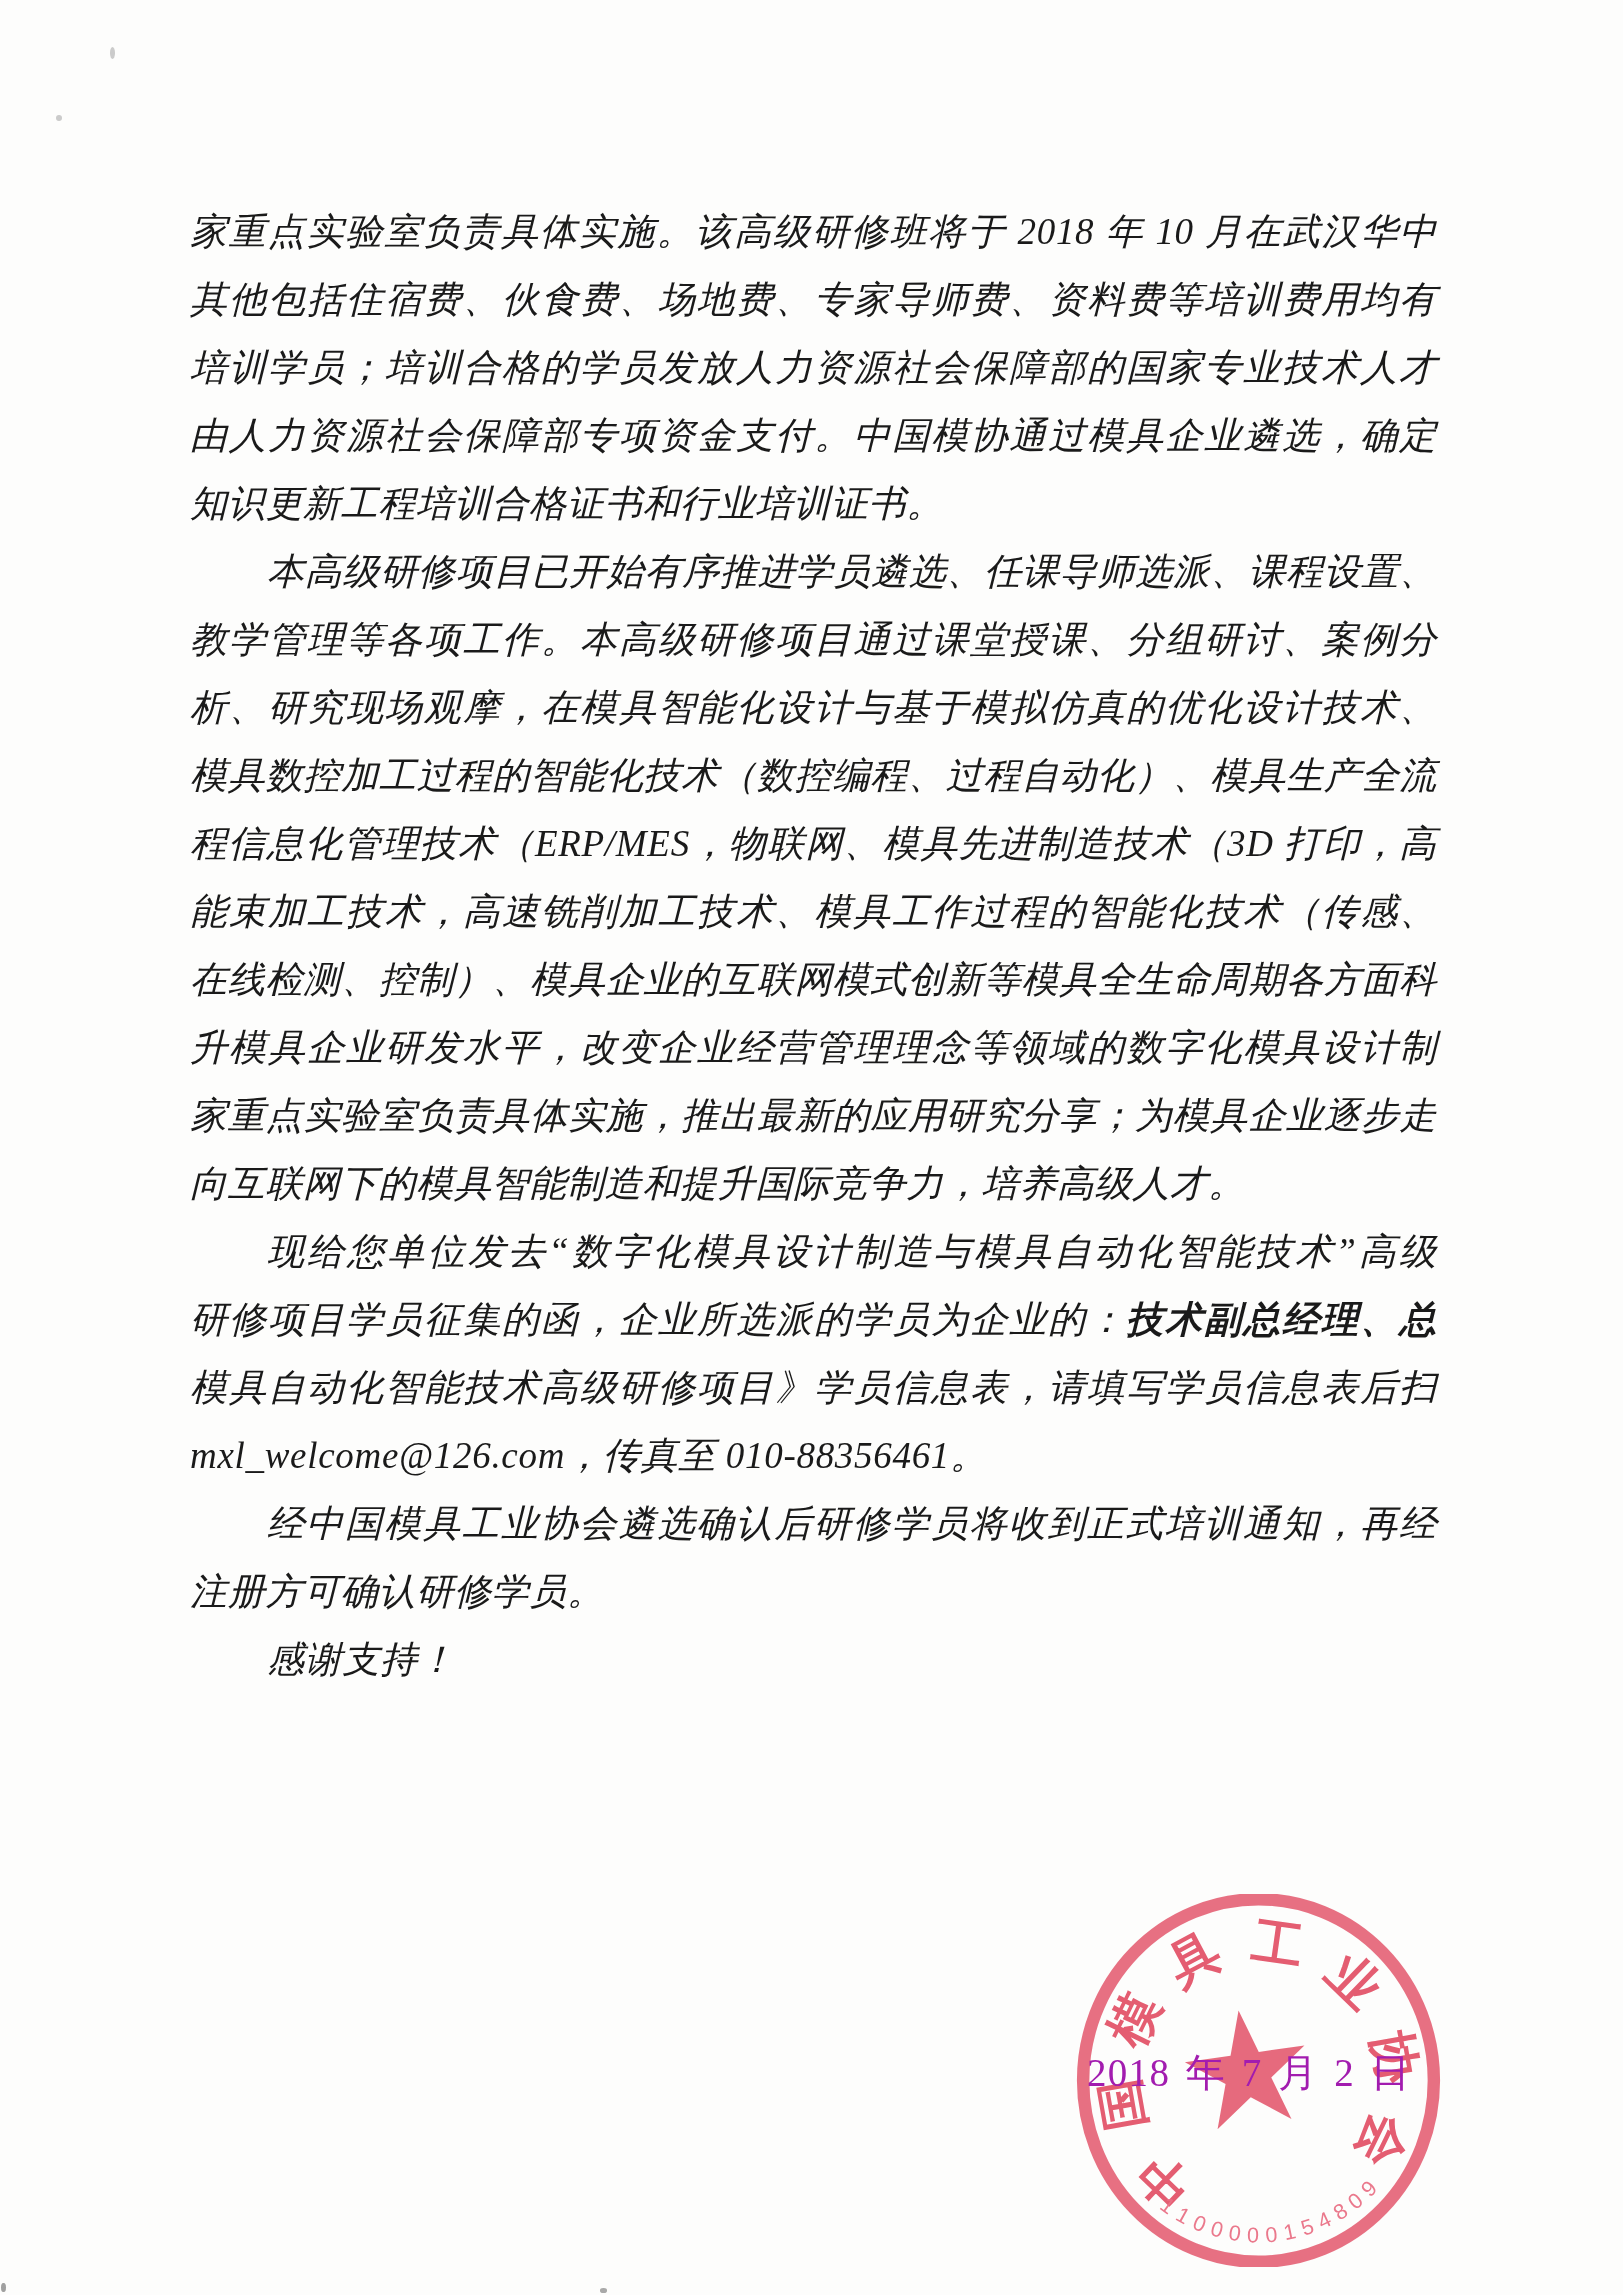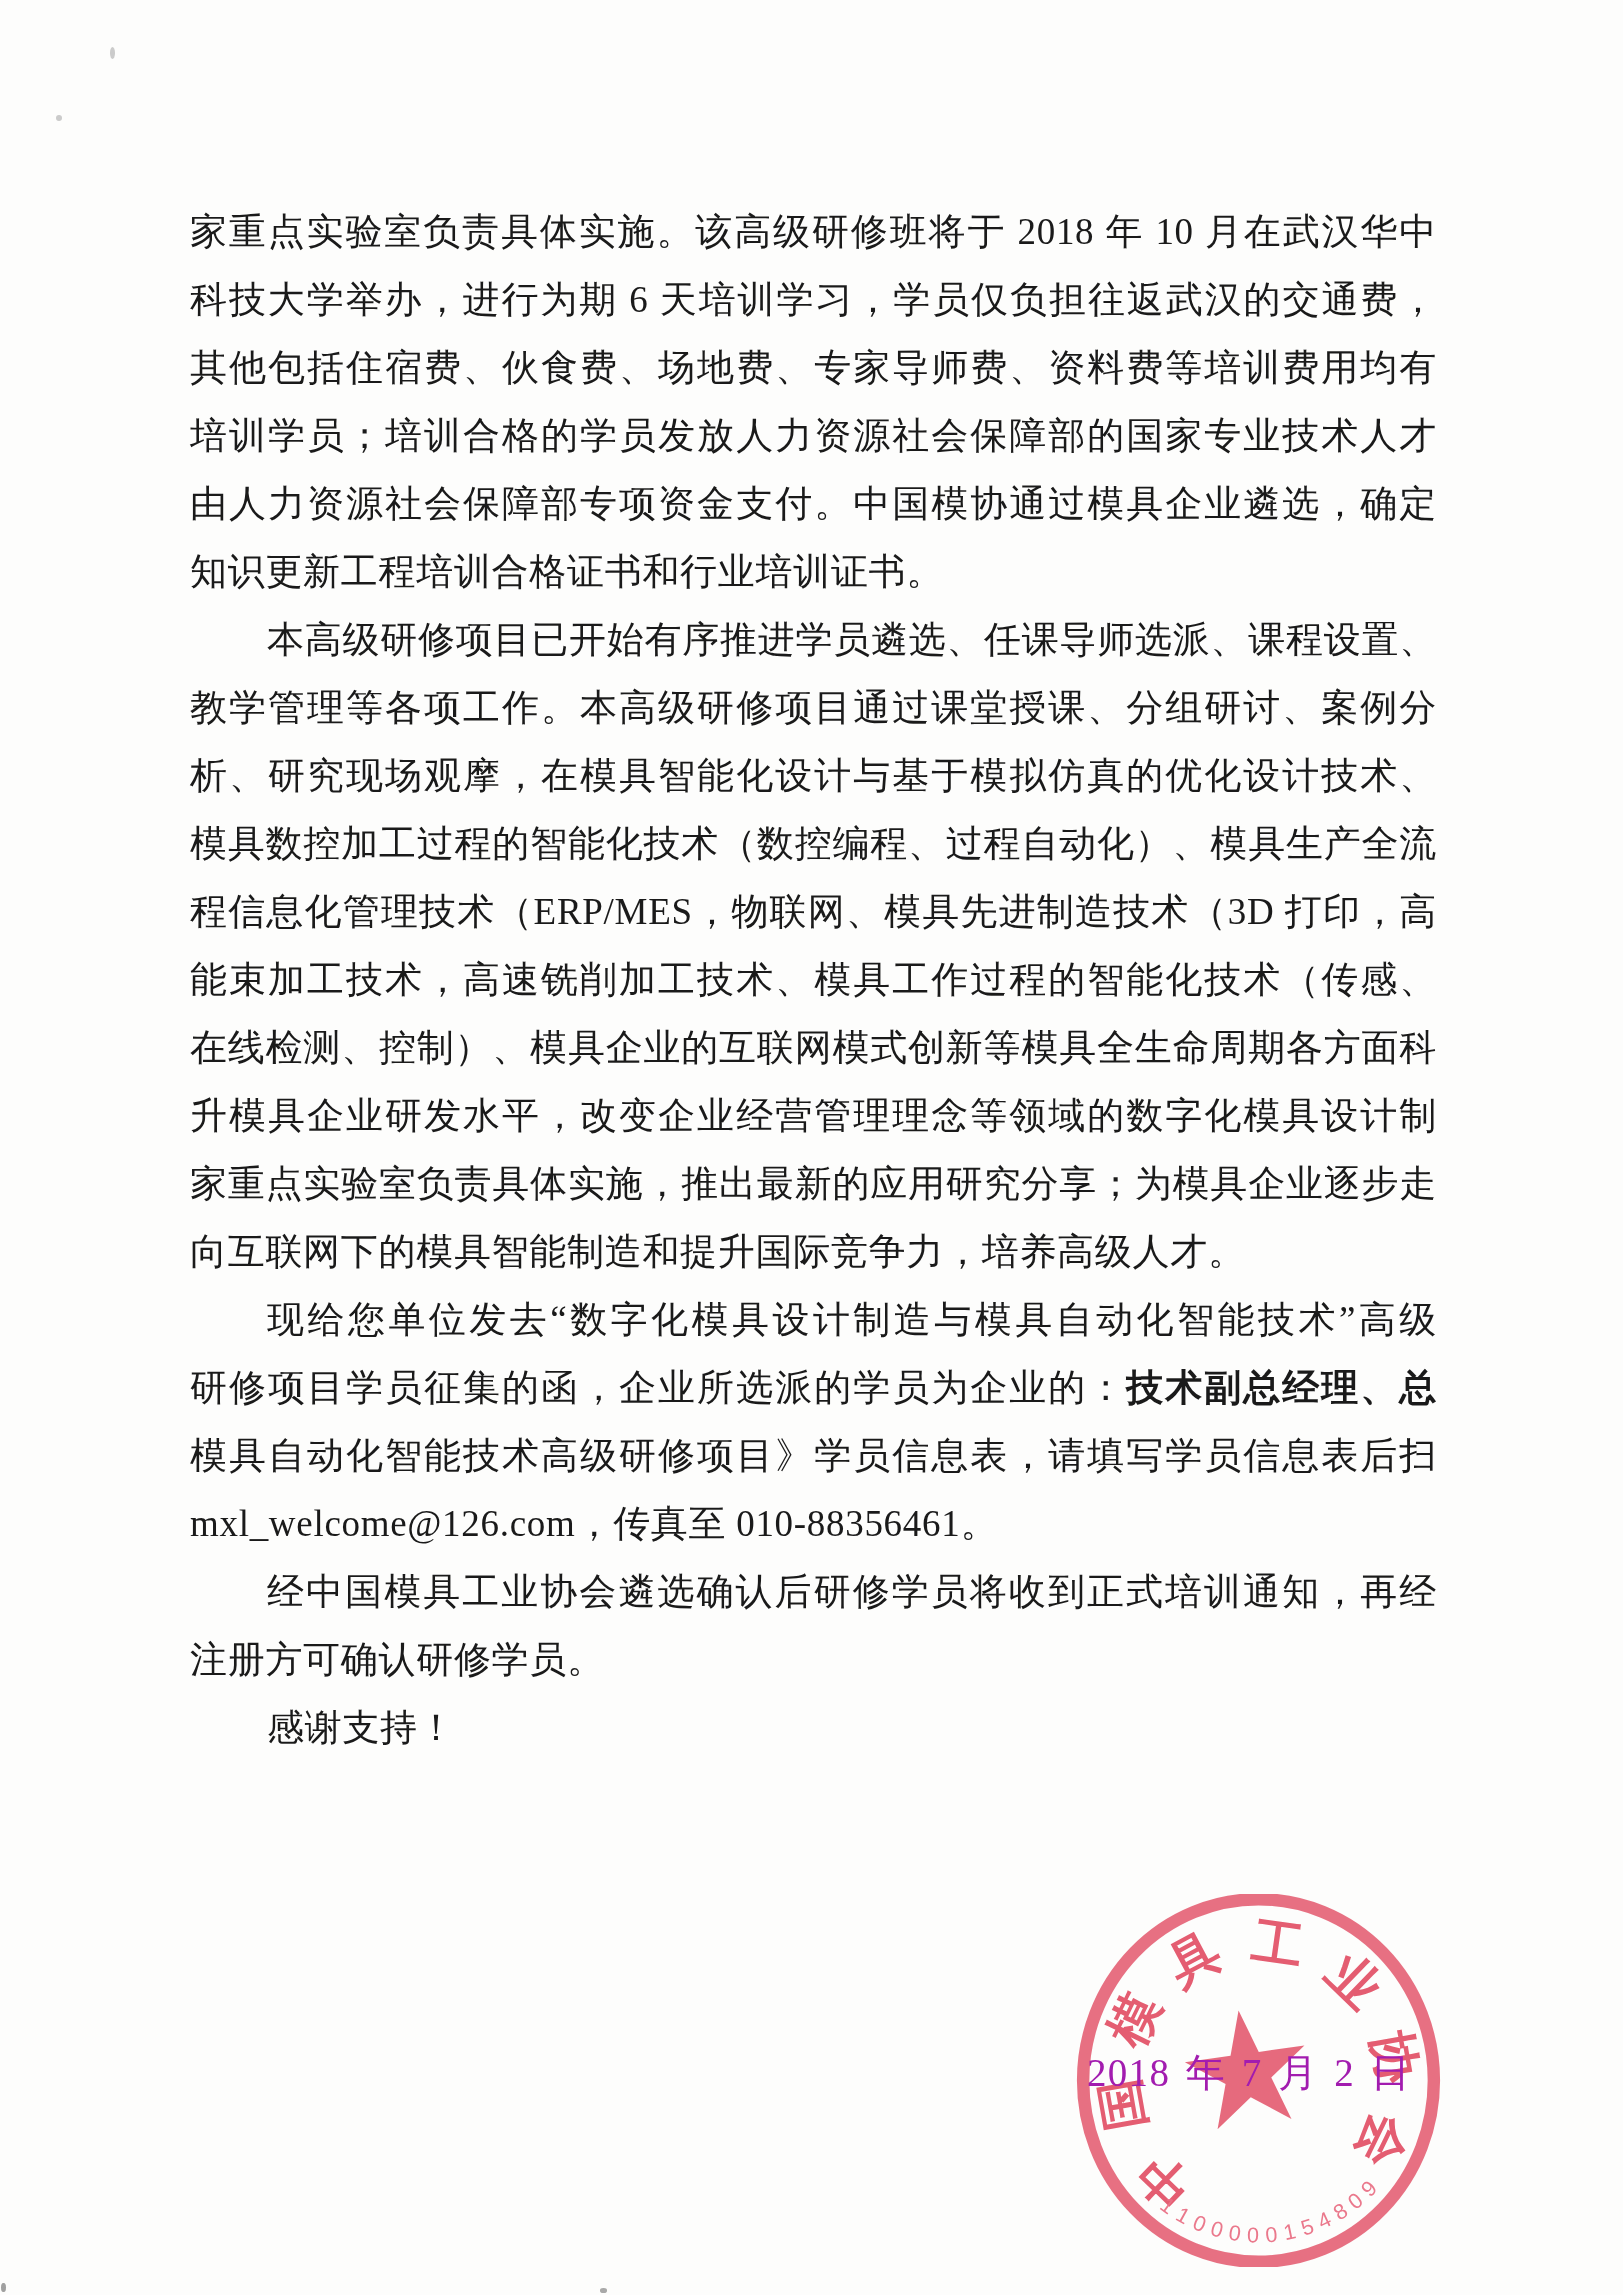--- a/index.html
+++ b/index.html
@@ -19,20 +19,21 @@
     top:198px;
     width:1247px;
   }
   .line{
     height:68px;
     line-height:68px;
     font-size:37px;
     white-space:normal;
     text-align:left;
     letter-spacing:0.7px;
+    font-style:italic;
   }
   .line.j{
     text-align:justify;
     text-align-last:justify;
     text-justify:inter-character;
   }
   .line.indent{ text-indent:77px; }
   .line .b{ font-weight:700; }
   .date-line{
     position:absolute;
@@ -81,21 +82,20 @@
 
 <div class="page">
 
   <div class="speck s1"></div>
   <div class="speck s2"></div>
   <div class="speck s3"></div>
   <div class="speck s4"></div>
 
   <div class="doc-body">
       <div class="line j">家重点实验室负责具体实施。该高级研修班将于 2018 年 10 月在武汉华中</div>
-      <div class="line j">科技大学举办，进行为期 6 天培训学习，学员仅负担往返武汉的交通费，</div>
       <div class="line j">其他包括住宿费、伙食费、场地费、专家导师费、资料费等培训费用均有</div>
       <div class="line j">培训学员；培训合格的学员发放人力资源社会保障部的国家专业技术人才</div>
       <div class="line j">由人力资源社会保障部专项资金支付。中国模协通过模具企业遴选，确定</div>
       <div class="line">知识更新工程培训合格证书和行业培训证书。</div>
       <div class="line indent j">本高级研修项目已开始有序推进学员遴选、任课导师选派、课程设置、</div>
       <div class="line j">教学管理等各项工作。本高级研修项目通过课堂授课、分组研讨、案例分</div>
       <div class="line j">析、研究现场观摩，在模具智能化设计与基于模拟仿真的优化设计技术、</div>
       <div class="line j">模具数控加工过程的智能化技术（数控编程、过程自动化）、模具生产全流</div>
       <div class="line j">程信息化管理技术（ERP/MES，物联网、模具先进制造技术（3D 打印，高</div>
       <div class="line j">能束加工技术，高速铣削加工技术、模具工作过程的智能化技术（传感、</div>

